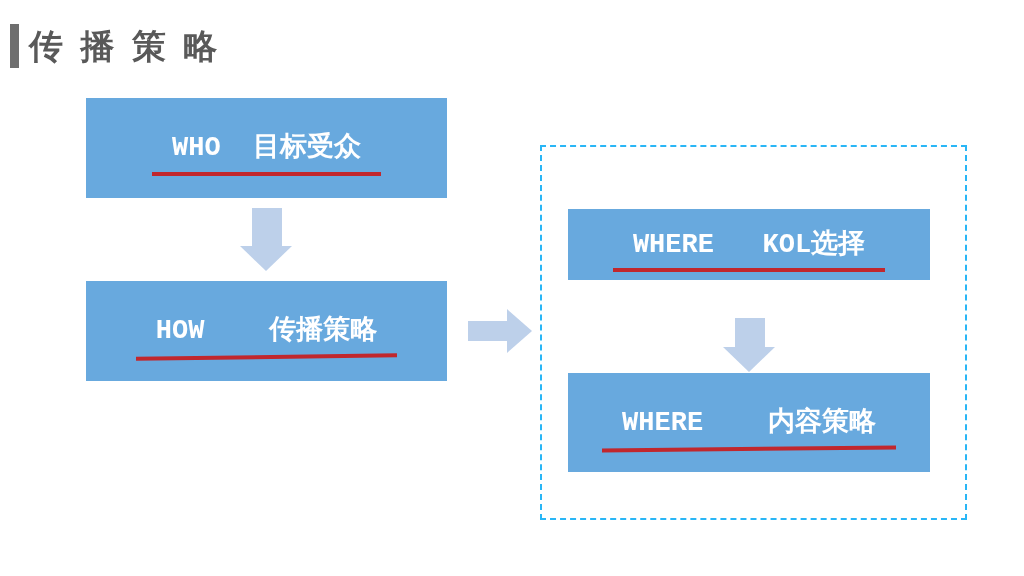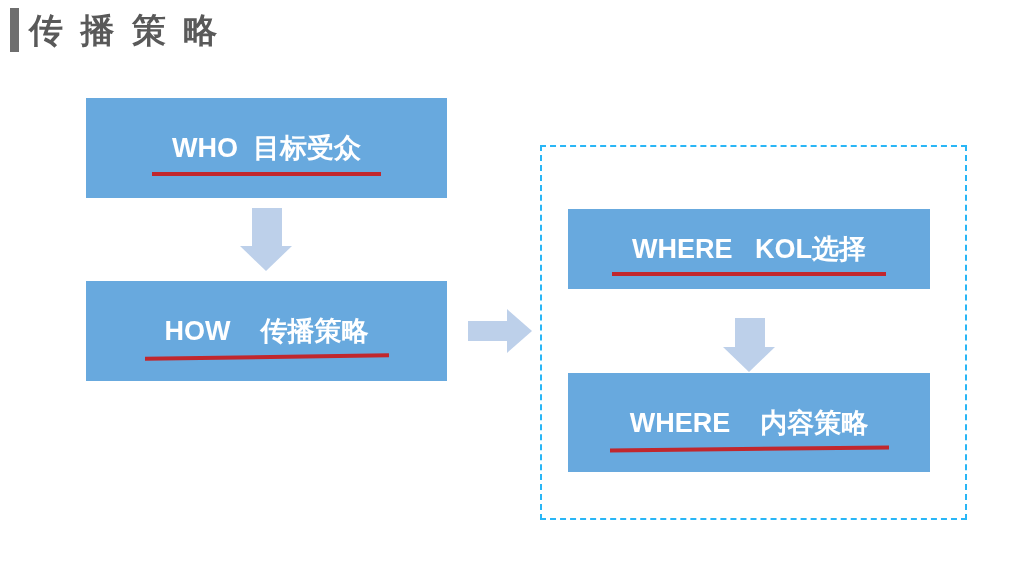--- a/index.html
+++ b/index.html
@@ -16,21 +16,21 @@
     width: 1024px;
     height: 576px;
     background: #ffffff;
     overflow: hidden;
   }
 
   
   .title-wrap {
     position: absolute;
     left: 10px;
-    top: 8px;
+    top: 24px;
     display: flex;
     align-items: center;
   }
   .title-accent {
     width: 9px;
     height: 44px;
     background: #6E6E6E;
     margin-right: 10px;
   }
   .title-text {
@@ -49,41 +49,42 @@
     display: flex;
     align-items: center;
     justify-content: center;
     box-sizing: border-box;
   }
   .box-inner {
     position: relative;
     display: inline-block;
     padding: 0 6px;
     text-align: center;
+    font-family: Liberation Mono, monospace;
   }
   .box-label {
     display: block;
     color: #ffffff;
     font-weight: bold;
     font-size: 27px;
     line-height: 34px;
     white-space: pre;
   }
   .box-underline {
     position: absolute;
     left: -14px;
     right: -14px;
     height: 4px;
     background: #C1272D;
   }
 
   
   #box-who   { left: 86px;  top: 98px;  width: 361px; height: 100px; }
   #box-how   { left: 86px;  top: 281px; width: 361px; height: 100px; }
-  #box-where { left: 568px; top: 209px; width: 362px; height: 80px;  }
+  #box-where { left: 568px; top: 209px; width: 362px; height: 71px;  }
   #box-what  { left: 568px; top: 373px; width: 362px; height: 99px;  }
 
   #box-who   .box-underline { bottom: -11px; }
   #box-how   .box-underline { bottom: -11px; transform: rotate(-0.8deg); }
   #box-where .box-underline { bottom: -10px; }
   #box-what  .box-underline { bottom: -11px; transform: rotate(-0.6deg); }
 
   
   .arrow-down {
     position: absolute;

